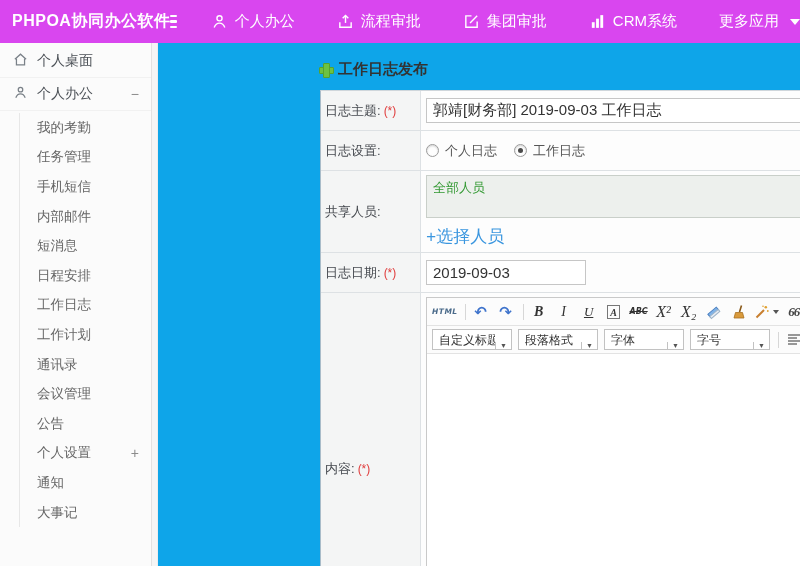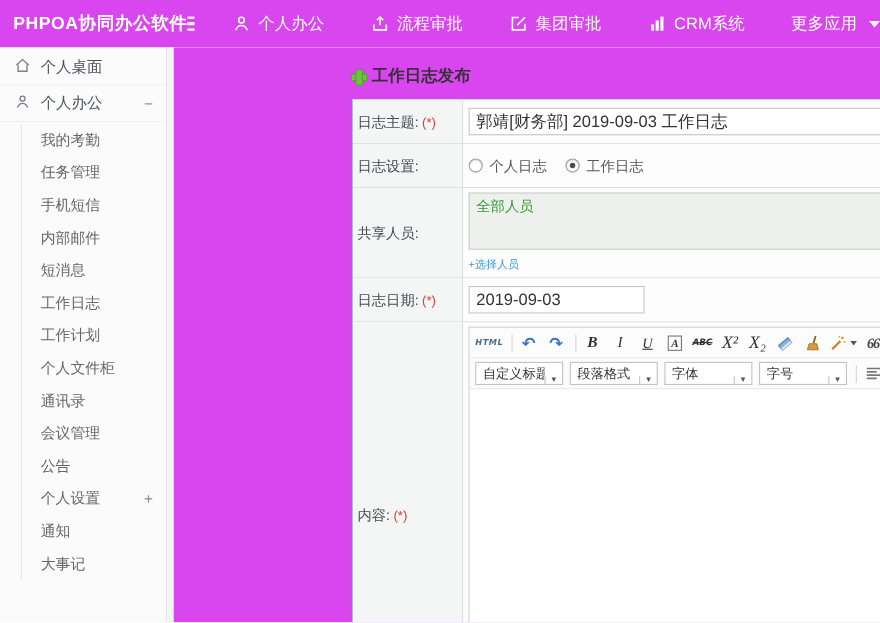--- a/index.html
+++ b/index.html
@@ -24,21 +24,21 @@
   .sidebar { width: 152px; flex: none; background: #fbfbfb; border-right: 1px solid #e2e2e2; padding-top: 2px; color: #555; overflow: hidden; }
   .side-top { height: 33px; display: flex; align-items: center; gap: 9px; padding: 0 12px 0 13px; font-size: 14px; color: #4c5157; cursor: pointer; border-bottom: 1px solid #f1f1f1; }
   .side-top svg { flex: none; }
   .toggle { margin-left: auto; color: #8b8b8b; font-size: 14px; line-height: 1; }
   .side-sub { list-style: none; margin: 2px 0 0 19px; border-left: 1px solid #e7e7e7; }
   .side-sub li { height: 29.6px; display: flex; align-items: center; padding: 0 12px 0 17px; font-size: 13.5px; color: #666; cursor: pointer; white-space: nowrap; }
 
   .gutter { width: 6px; flex: none; background: #f5f5f5; border-right: 1px solid #ededed; }
 
   
-  .main { flex: 1; background: #d946ef; overflow: hidden; position: relative; }
+  .main { flex: 1; background: #0ea5e9; overflow: hidden; position: relative; }
   .page-title-row { display: flex; align-items: center; gap: 5px; padding: 13px 0 0 160px; height: 39px; }
   .page-title { font-size: 15px; font-weight: bold; color: #333; }
   .plus-icon { position: relative; width: 15px; height: 15px; flex: none; }
   .plus-icon::before { content: ""; position: absolute; left: 1px; top: 5px; width: 13px; height: 5px; background: #6cc243; border: 1px solid #55a32e; border-radius: 1px; }
   .plus-icon::after { content: ""; position: absolute; left: 5px; top: 1px; width: 5px; height: 13px; background: #6cc243; border: 1px solid #55a32e; border-radius: 1px; }
 
   
   .form-table { margin: 8px 0 0 162px; width: 680px; background: #fdfdfd; border: 1px solid #cfd6db; border-left-color: #a9bcc9; }
   .frow { display: flex; border-bottom: 1px solid #dde1e4; }
   .frow:last-child { border-bottom: none; }
@@ -55,21 +55,21 @@
   input.text { border: 1px solid #c6c6c6; height: 25px; padding: 0 6px; font-size: 15px; color: #333; font-family: inherit; background: #fff; }
   .subject-input { width: 588px; }
   .date-input { width: 160px; }
 
   .radio-opt { display: flex; align-items: center; gap: 6px; font-size: 13px; color: #555; margin-right: 17px; cursor: pointer; }
   .radio { width: 13px; height: 13px; border-radius: 50%; border: 1px solid #9b9b9b; background: #fefefe; box-shadow: inset 0 1px 2px rgba(0,0,0,.18); position: relative; flex: none; }
   .radio.checked::after { content: ""; position: absolute; left: 3px; top: 3px; width: 5px; height: 5px; border-radius: 50%; background: #4a4a4a; }
 
   .row-share .fcell-value { flex-direction: column; align-items: flex-start; justify-content: flex-start; padding-top: 4px; }
   .share-box { width: 566px; height: 54px; background: #edf0ed; border: 1px solid #c9cfc9; padding: 3px 6px; font-size: 13px; color: #339933; }
-  .share-link { margin-top: 7px; font-size: 10px; color: #3a96df; cursor: pointer; }
+  .share-link { margin-top: 7px; font-size: 17px; color: #3a96df; cursor: pointer; font-family: Liberation Mono, monospace; }
 
   .row-content .fcell-value { align-items: flex-start; padding-top: 4px; }
 
   
   .editor { width: 570px; border: 1px solid #c9c9c9; background: #fff; }
   .tb { display: flex; align-items: center; padding: 3px 5px; background: #fcfcfc; border-bottom: 1px solid #e3e3e3; height: 28px; white-space: nowrap; }
   .tbtn { display: inline-flex; align-items: center; justify-content: center; min-width: 20px; height: 20px; margin-right: 5px; cursor: pointer; border-radius: 2px; color: #333; font-family: "DejaVu Sans", sans-serif; font-style: italic; }
   .tsep { width: 1px; height: 16px; background: #d7d7d7; margin: 0 5px 0 2px; flex: none; }
   .t-html { font-size: 7.5px; font-weight: bold; color: #4a6a8a; letter-spacing: .5px; }
   .t-arrow { color: #3f74cc; font-size: 15px; font-weight: bold; }
@@ -178,27 +178,27 @@
         <li>
             <span>手机短信</span>
           </li>
         <li>
             <span>内部邮件</span>
           </li>
         <li>
             <span>短消息</span>
           </li>
         <li>
+            <span>日程安排</span>
+          </li>
+        <li>
             <span>工作日志</span>
           </li>
         <li>
             <span>工作计划</span>
-          </li>
-        <li>
-            <span>个人文件柜</span>
           </li>
         <li>
             <span>通讯录</span>
           </li>
         <li>
             <span>会议管理</span>
           </li>
         <li>
             <span>公告</span>
           </li>

